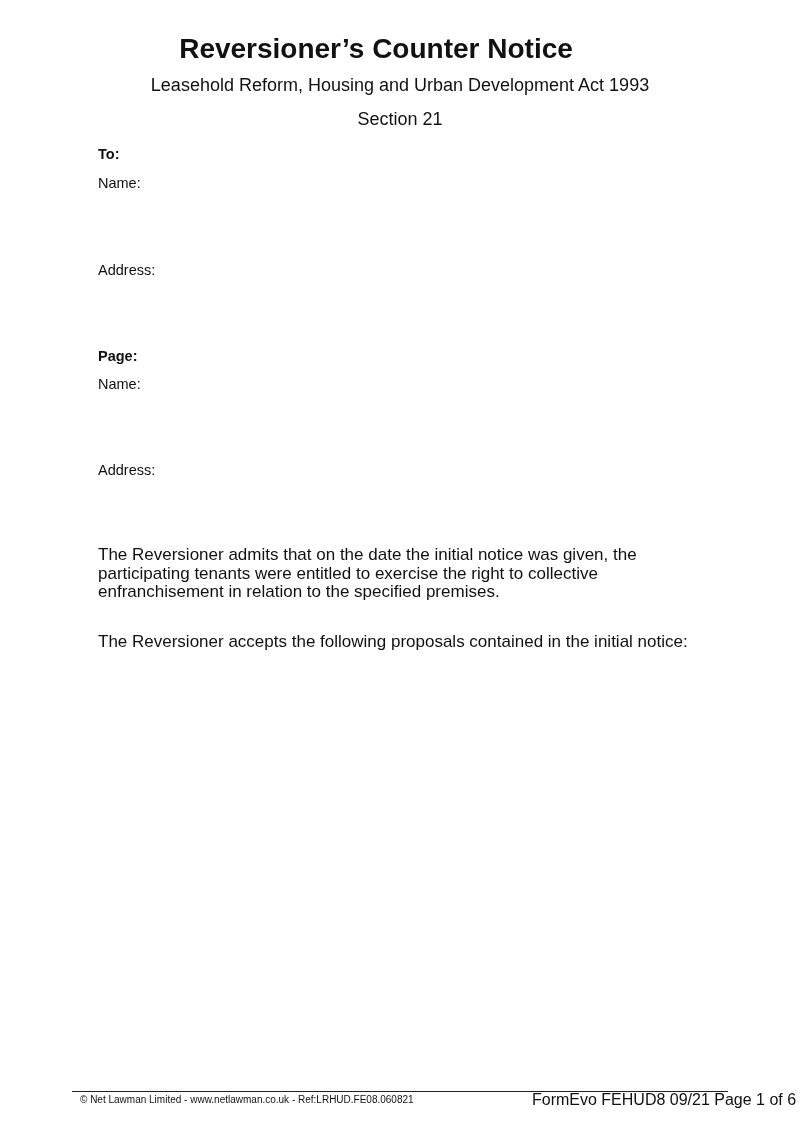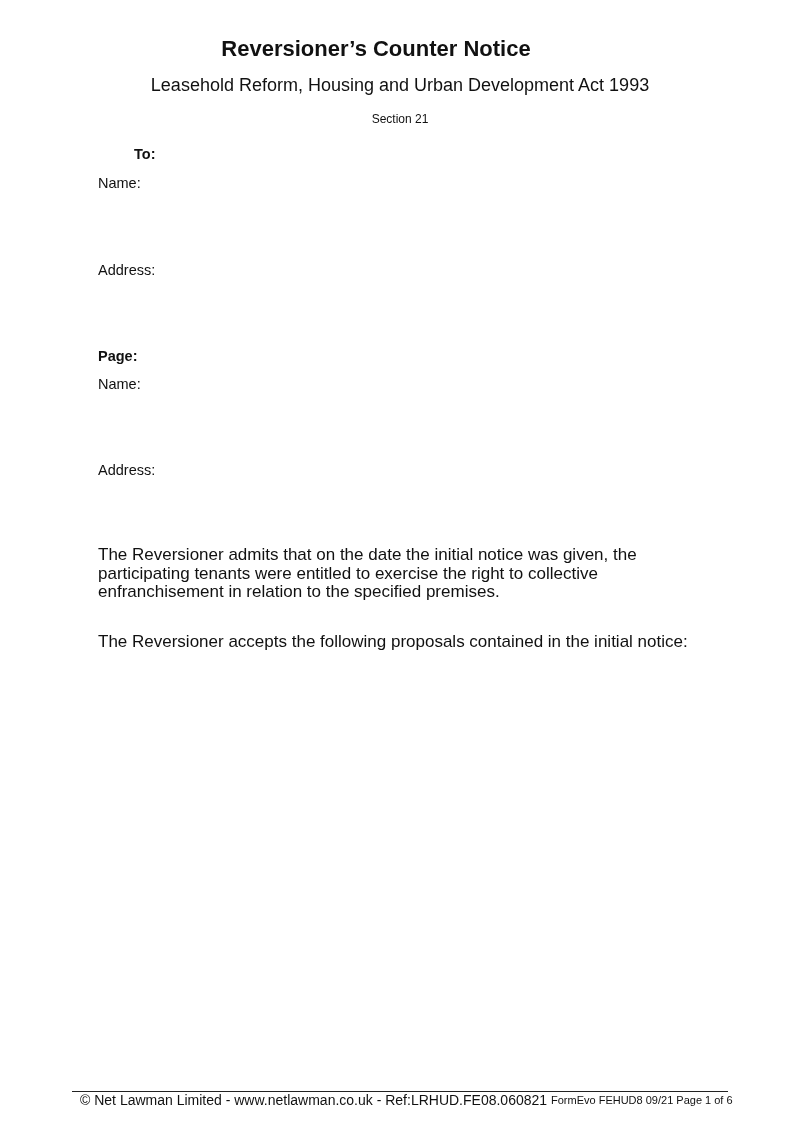--- a/index.html
+++ b/index.html
@@ -3,51 +3,51 @@
 <meta charset="utf-8">
 <style>
   html, body { margin: 0; padding: 0; background: #ffffff; }
   body {
     width: 800px; height: 1130px; position: relative; overflow: hidden;
     font-family: "Liberation Sans", sans-serif; color: #111111;
   }
   .abs { position: absolute; }
   .title {
     top: 36px; left: 0; width: 752px; text-align: center;
-    font-size: 22px; font-weight: bold; line-height: 26px;
+    font-size: 28px; font-weight: bold; line-height: 26px;
   }
   .subtitle {
     top: 74px; left: 0; width: 800px; text-align: center;
     font-size: 18px; line-height: 22px;
   }
   .section {
     top: 108px; left: 0; width: 800px; text-align: center;
-    font-size: 12px; line-height: 22px;
+    font-size: 18px; line-height: 22px;
   }
   .label { left: 98px; font-size: 14.5px; line-height: 18px; }
   .bold { font-weight: bold; }
   .para {
     left: 98px; width: 620px; font-size: 17px; line-height: 18.5px;
   }
   .footer-rule {
     top: 1091px; left: 72px; width: 656px; height: 0;
     border-top: 1px solid #222;
   }
-  .footer-left { top: 1094px; left: 80px; font-size: 14px; line-height: 12px; }
-  .footer-right { top: 1094px; left: 551px; font-size: 11px; line-height: 12px; }
+  .footer-left { top: 1094px; left: 80px; font-size: 10px; line-height: 12px; }
+  .footer-right { top: 1094px; left: 532px; font-size: 16px; line-height: 12px; }
 </style>
 </head>
 <body>
 
 <div class="abs title">Reversioner’s Counter Notice</div>
 <div class="abs subtitle">Leasehold Reform, Housing and Urban Development Act 1993</div>
 <div class="abs section">Section 21</div>
 
 <div>
-  <div class="abs label bold" style="top:145px;margin-left:36px;">To:</div>
+  <div class="abs label bold" style="top:145px;">To:</div>
   <div class="abs label" style="top:174px;">Name:</div>
   <div class="abs label" style="top:261px;">Address:</div>
 </div>
 
 <div>
   <div class="abs label bold" style="top:347px;">Page:</div>
   <div class="abs label" style="top:375px;">Name:</div>
   <div class="abs label" style="top:461px;">Address:</div>
 </div>
 

